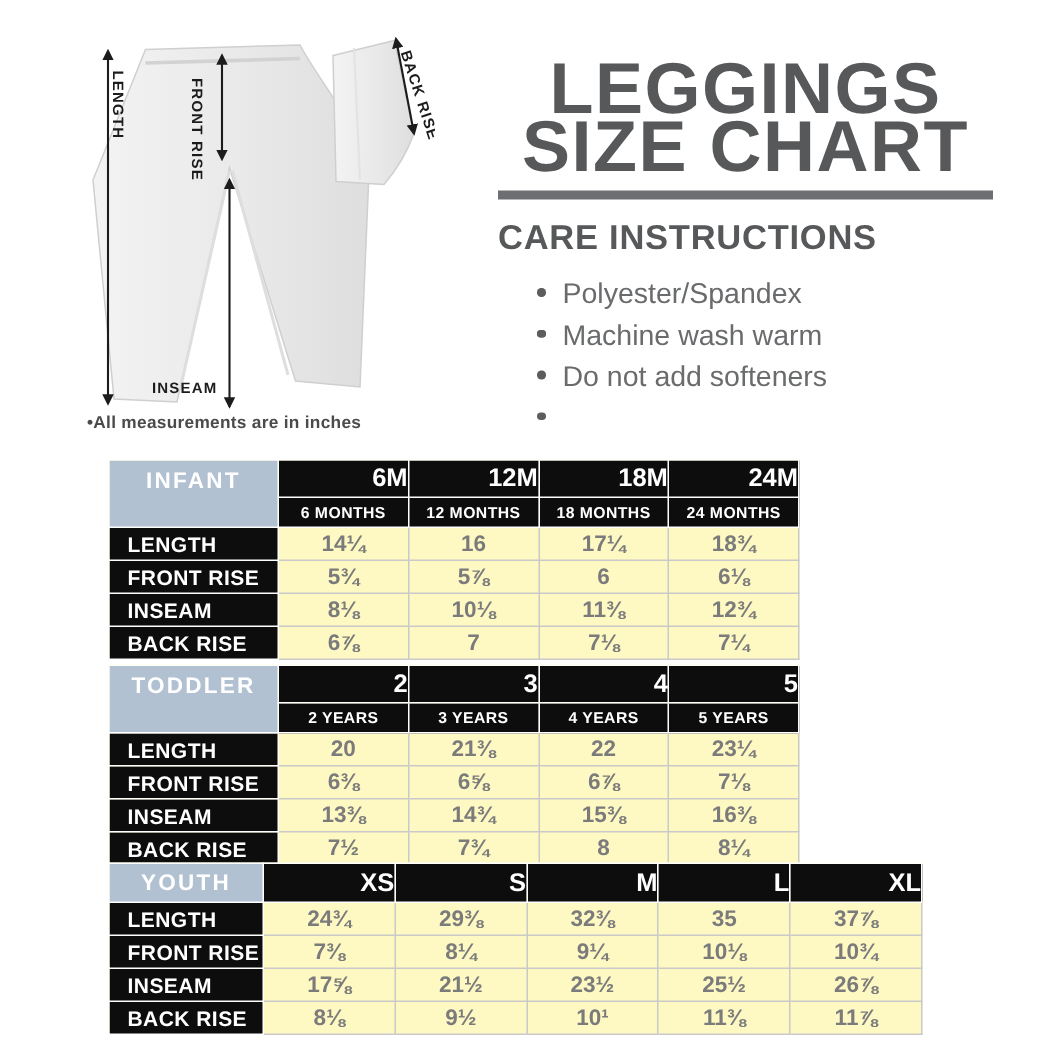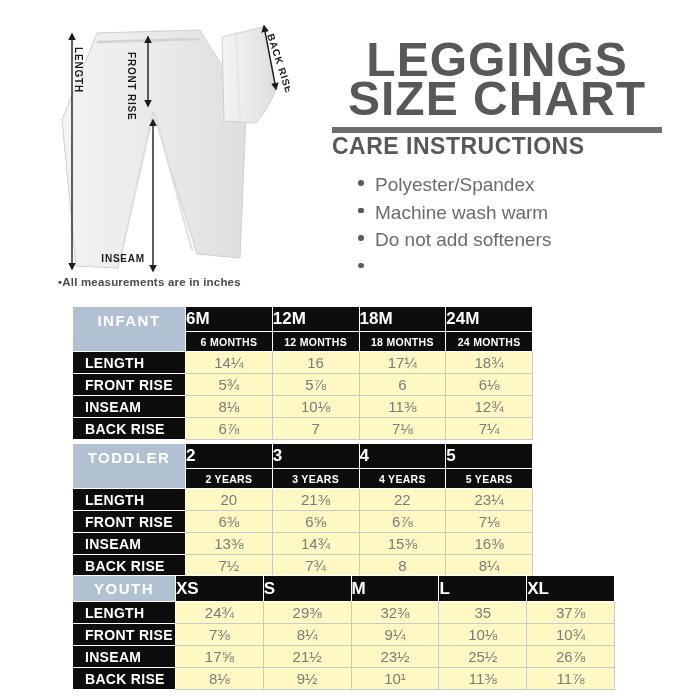--- a/index.html
+++ b/index.html
@@ -18,21 +18,21 @@
     color:#4b4b4b;letter-spacing:0.2px;
   }
   
   .right-header{position:absolute;left:332px;top:40px;width:330px;}
   .title{
     text-align:center;font-weight:bold;font-size:48px;line-height:39px;
     color:#57585a;letter-spacing:1px;
   }
   .title-bar{height:6px;background:#6d6e71;margin-top:9px;}
   .care-heading{
-    font-weight:bold;font-size:23px;color:#57585a;
+    margin-top:12px;font-weight:bold;font-size:23px;color:#57585a;
     letter-spacing:0.5px;text-align:left;
   }
   .care-list{list-style:none;margin:14px 0 0 0;padding:0 0 0 26px;}
   .care-list li{
     position:relative;padding-left:17px;margin-bottom:5.5px;
     font-size:19px;color:#6a6b6d;
   }
   .care-list .dot{
     position:absolute;left:0;top:6px;width:5.5px;height:5.5px;border-radius:50%;
     background:#5c5d5f;
@@ -45,35 +45,36 @@
   .t0{left:72px;top:306px;width:461px;}
   .t1{left:72px;top:443px;width:461px;}
   .t2{left:72px;top:575px;width:543px;}
   th.group{
     background:#b2c1d1;color:#ffffff;font-size:15px;font-weight:bold;
     letter-spacing:1.5px;border:1px solid #ffffff;text-align:center;
   }
   th.group.span2{vertical-align:top;padding-top:5px;}
   th.size{
     background:#0d0d0d;color:#ffffff;font-size:17px;font-weight:bold;
-    height:24px;border:1px solid #ffffff;text-align:left;
+    height:24px;border:1px solid #ffffff;text-align:right;
   }
   .t2 th.size,.t2 th.group{height:25px;}
   th.sub{
     background:#0d0d0d;color:#ffffff;font-size:10.5px;font-weight:bold;
     height:19px;border:1px solid #ffffff;letter-spacing:0.3px;text-align:center;
   }
   th.rowlab{
     background:#0d0d0d;color:#ffffff;font-size:14px;font-weight:bold;
     height:21px;border:1px solid #ffffff;text-align:left;padding-left:12px;
     letter-spacing:0.3px;
   }
   td.val{
     color:#7b7b7b;font-size:15px;text-align:center;height:21px;
     border:1px solid #c9c9c9;
+    font-weight:bold;
   }
 </style>
 </head>
 <body>
 
 <div class="canvas">
 
   <svg class="diagram" viewBox="0 0 250 280">
     <defs>
       <linearGradient id="lg" x1="0" y1="0" x2="1" y2="0">

